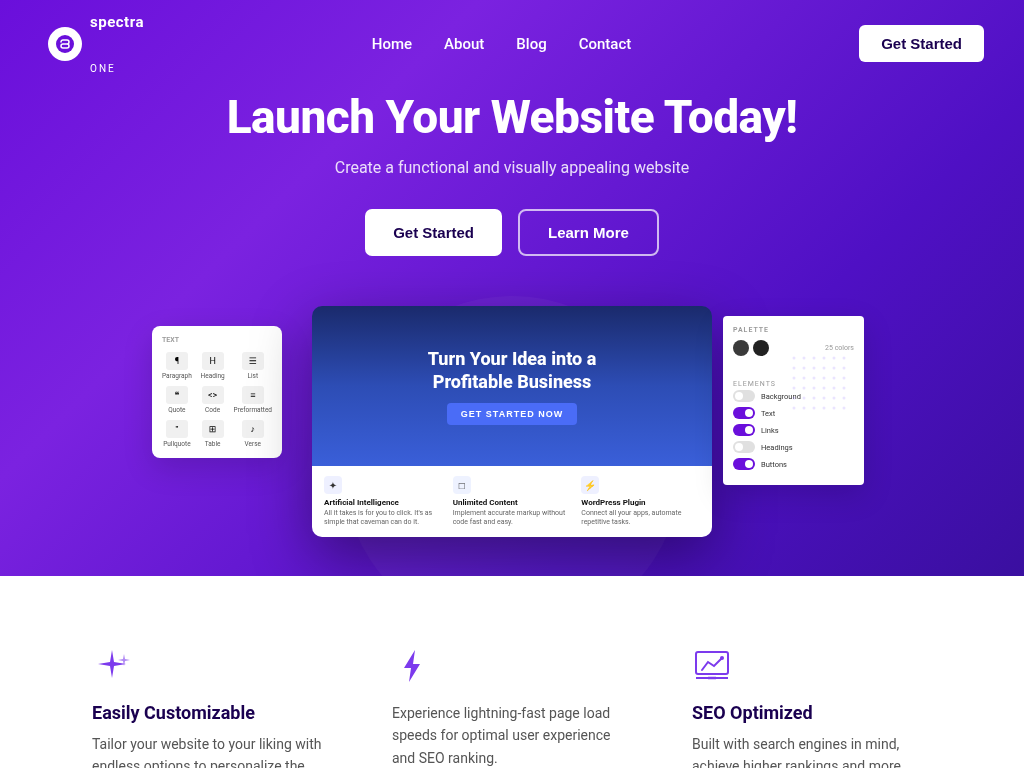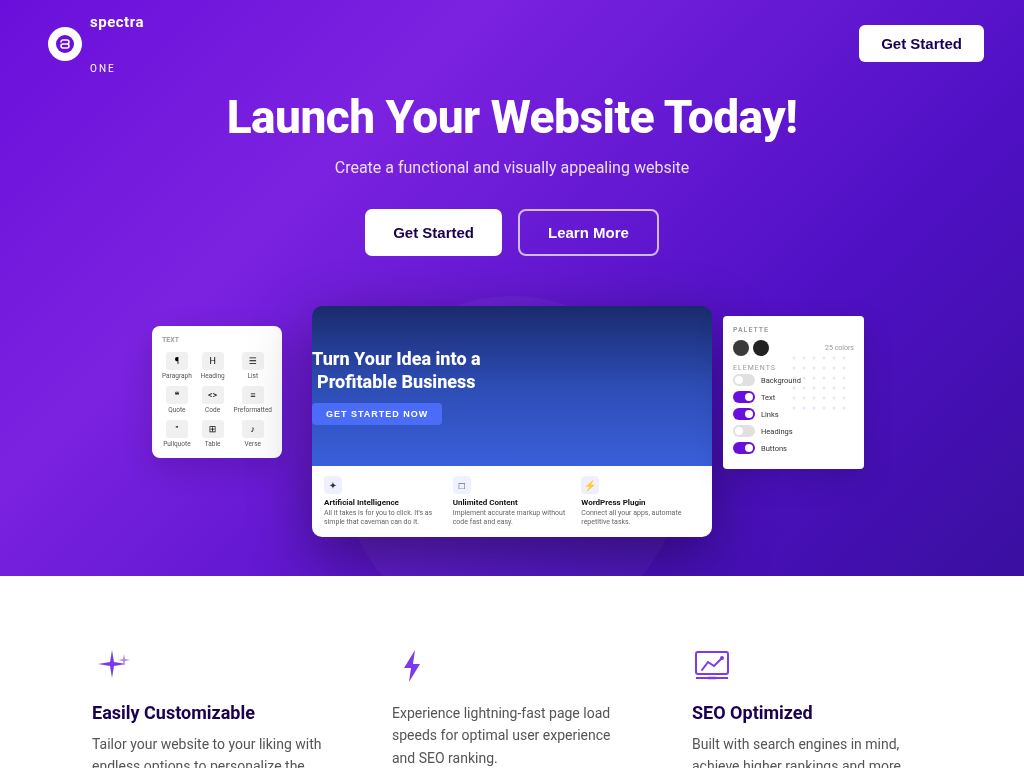--- a/index.html
+++ b/index.html
@@ -131,21 +131,21 @@
       width: 400px;
       border-radius: 10px;
       overflow: hidden;
       box-shadow: 0 20px 60px rgba(0,0,0,0.4);
     }
     .preview-main-img {
       width: 100%;
       height: 160px;
       background: linear-gradient(180deg, #1a2a6c 0%, #2d4db5 50%, #3a5fd9 100%);
       display: flex; flex-direction: column;
-      align-items: flex-start; justify-content: center;
+      align-items: center; justify-content: center;
       color: white;
     }
     .preview-main-img h3 { font-size: 18px; font-weight: 800; text-align: center; line-height: 1.3; }
     .preview-main-btn {
       background: #4a6cf7;
       color: white;
       border: none;
       padding: 6px 14px;
       border-radius: 4px;
       font-size: 9px;
@@ -213,21 +213,21 @@
       width: 141px;
       background: white;
       border-radius: 4px;
       box-shadow: 0 10px 30px rgba(0,0,0,0.15);
       padding: 10px;
       font-size: 8px;
     }
     .preview-right-title { font-size: 7px; color: #999; margin-bottom: 6px; font-weight: 600; letter-spacing: 1px; text-transform: uppercase; }
     .palette-row {
       display: flex; align-items: center; justify-content: space-between;
-      margin-bottom: 8px;
+      margin-bottom: 24px;
     }
     .palette-circles { display: flex; gap: 4px; }
     .palette-circle {
       width: 16px; height: 16px;
       border-radius: 50%;
     }
     .palette-label { font-size: 7px; color: #999; }
     .elements-title { font-size: 7px; color: #999; margin-bottom: 2px; font-weight: 400; letter-spacing: 1px; text-transform: uppercase; }
     .element-row {
       display: flex; align-items: center; gap: 6px;
@@ -300,20 +300,26 @@
         <svg viewBox="0 0 20 20" fill="none" xmlns="http://www.w3.org/2000/svg">
           <circle cx="10" cy="10" r="9" fill="#6a0fdb"></circle>
           <path d="M6 8c0-1.1.9-2 2-2h4a2 2 0 010 4H8a2 2 0 000 4h4a2 2 0 000-4" stroke="white" stroke-width="1.5" fill="none" stroke-linecap="round"></path>
         </svg>
       </div>
       <div class="logo-text">
         <span class="spectra">spectra</span>
         <span class="one">one</span>
       </div>
     </a>
+    <ul class="nav-links">
+      <li><a>Home</a></li>
+      <li><a>About</a></li>
+      <li><a>Blog</a></li>
+      <li><a>Contact</a></li>
+    </ul>
     <button class="nav-cta">Get Started</button>
   </nav>
 </header>
 
 <section class="hero">
   <h1 class="hero-title">Launch Your Website Today!</h1>
   <p class="hero-subtitle">Create a functional and visually appealing website</p>
   <div class="hero-buttons">
     <button class="btn-primary">Get Started</button>
     <button class="btn-outline">Learn More</button>

